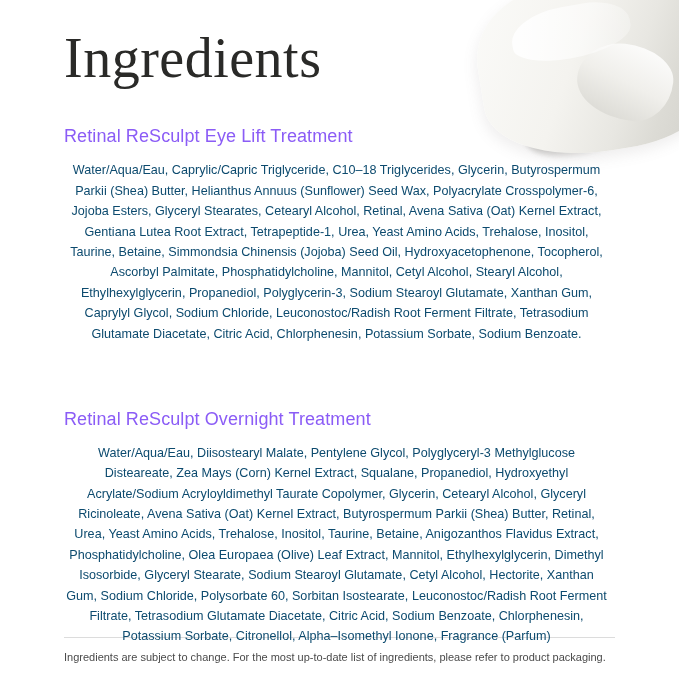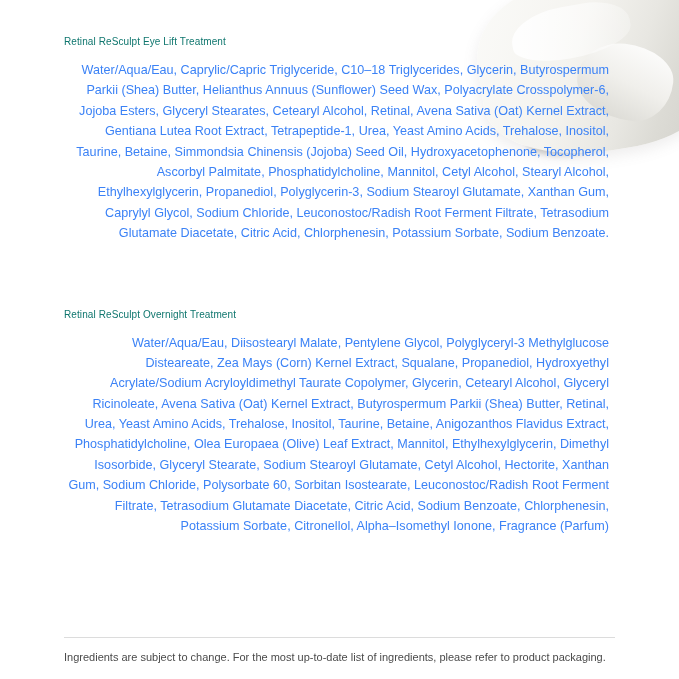--- a/index.html
+++ b/index.html
@@ -87,34 +87,34 @@
   }
 
   .section {
     margin-top: 36px;
   }
   .section + .section {
     margin-top: 65px;
   }
 
   .section-title {
-    font-size: 10px;
+    font-size: 18px;
     font-weight: 400;
-    color: #0f766e;
+    color: #8b5cf6;
     letter-spacing: 0.1px;
     margin: 0 0 13px 0;
   }
 
   .ingredient-list {
     font-size: 12.6px;
     line-height: 1.62;
-    color: #3b82f6;
+    color: #0c4a6e;
     max-width: 545px;
     margin: 0;
-    text-align: right;
+    text-align: center;
     letter-spacing: 0.01px;
   }
 
   .footer {
     position: absolute;
     left: 0;
     right: 0;
     bottom: 0;
     padding: 0 64px 14px 64px;
   }
@@ -134,20 +134,21 @@
 
 <div class="product-photo">
   <div class="jar-shadow"></div>
   <div class="jar-body"></div>
   <div class="jar-edge"></div>
   <div class="jar-highlight"></div>
 </div>
 
 <div class="page">
 
+  <h1 class="doc-title">Ingredients</h1>
 
   <div class="section">
     <h2 class="section-title">Retinal ReSculpt Eye Lift Treatment</h2>
     <p class="ingredient-list">Water/Aqua/Eau, Caprylic/Capric Triglyceride, C10–18 Triglycerides, Glycerin, Butyrospermum Parkii (Shea) Butter, Helianthus Annuus (Sunflower) Seed Wax, Polyacrylate Crosspolymer-6, Jojoba Esters, Glyceryl Stearates, Cetearyl Alcohol, Retinal, Avena Sativa (Oat) Kernel Extract, Gentiana Lutea Root Extract, Tetrapeptide-1, Urea, Yeast Amino Acids, Trehalose, Inositol, Taurine, Betaine, Simmondsia Chinensis (Jojoba) Seed Oil, Hydroxyacetophenone, Tocopherol, Ascorbyl Palmitate, Phosphatidylcholine, Mannitol, Cetyl Alcohol, Stearyl Alcohol, Ethylhexylglycerin, Propanediol, Polyglycerin-3, Sodium Stearoyl Glutamate, Xanthan Gum, Caprylyl Glycol, Sodium Chloride, Leuconostoc/Radish Root Ferment Filtrate, Tetrasodium Glutamate Diacetate, Citric Acid, Chlorphenesin, Potassium Sorbate, Sodium Benzoate.</p>
   </div>
 
   <div class="section">
     <h2 class="section-title">Retinal ReSculpt Overnight Treatment</h2>
     <p class="ingredient-list">Water/Aqua/Eau, Diisostearyl Malate, Pentylene Glycol, Polyglyceryl-3 Methylglucose Disteareate, Zea Mays (Corn) Kernel Extract, Squalane, Propanediol, Hydroxyethyl Acrylate/Sodium Acryloyldimethyl Taurate Copolymer, Glycerin, Cetearyl Alcohol, Glyceryl Ricinoleate, Avena Sativa (Oat) Kernel Extract, Butyrospermum Parkii (Shea) Butter, Retinal, Urea, Yeast Amino Acids, Trehalose, Inositol, Taurine, Betaine, Anigozanthos Flavidus Extract, Phosphatidylcholine, Olea Europaea (Olive) Leaf Extract, Mannitol, Ethylhexylglycerin, Dimethyl Isosorbide, Glyceryl Stearate, Sodium Stearoyl Glutamate, Cetyl Alcohol, Hectorite, Xanthan Gum, Sodium Chloride, Polysorbate 60, Sorbitan Isostearate, Leuconostoc/Radish Root Ferment Filtrate, Tetrasodium Glutamate Diacetate, Citric Acid, Sodium Benzoate, Chlorphenesin, Potassium Sorbate, Citronellol, Alpha–Isomethyl Ionone, Fragrance (Parfum)</p>
   </div>

